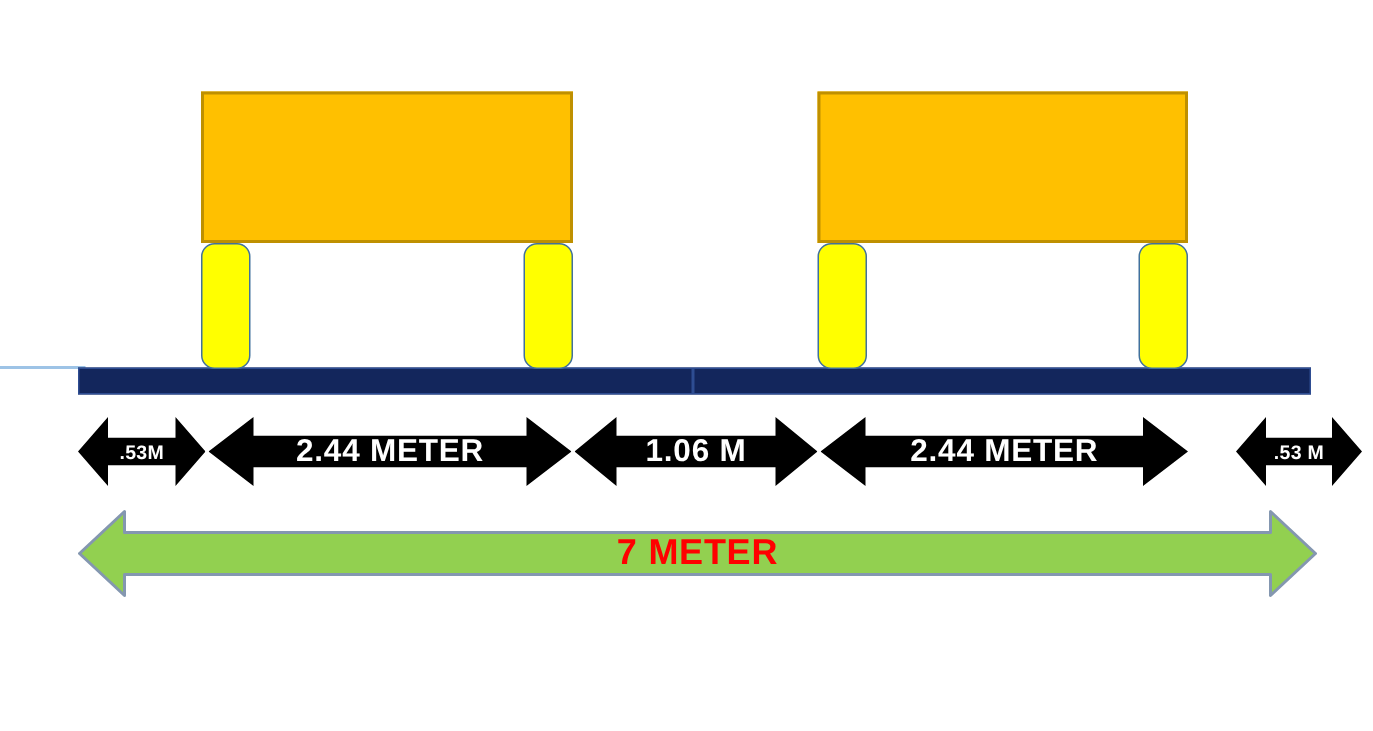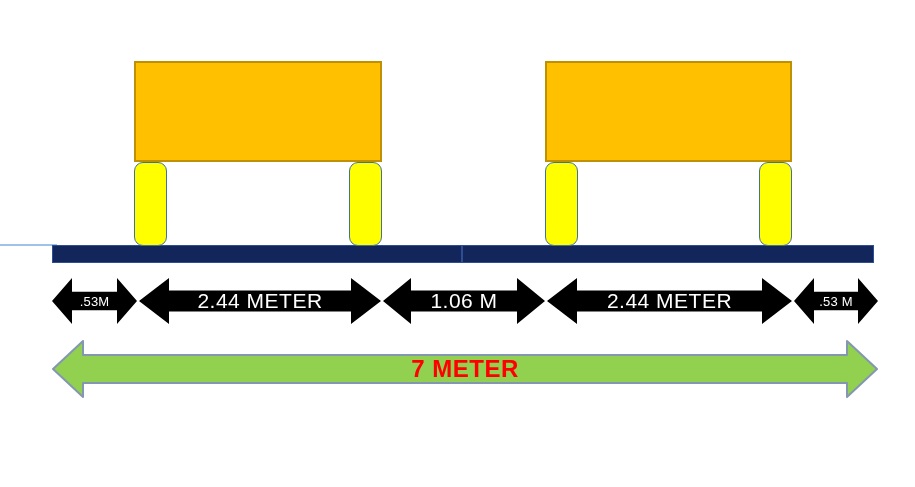--- a/index.html
+++ b/index.html
@@ -66,28 +66,29 @@
       100% 50%,
       calc(100% - var(--hw)) 100%,
       calc(100% - var(--hw)) var(--bb),
       var(--hw) var(--bb),
       var(--hw) 100%);
   }
   .dim-arrow .dim-label{
     font-size:21px;
     letter-spacing:0.5px;
     white-space:nowrap;
+    font-weight:bold;
   }
   .dim-arrow.small .dim-label{font-size:13px;letter-spacing:0.2px;}
 
   .dim-arrow.a1{left:52px;width:85px;--hw:20px;--bt:30%;--bb:70%;}
   .dim-arrow.a2{left:139px;width:242px;--hw:30px;--bt:27%;--bb:73%;}
   .dim-arrow.a3{left:383px;width:162px;--hw:28px;--bt:27%;--bb:73%;}
   .dim-arrow.a4{left:547px;width:245px;--hw:30px;--bt:27%;--bb:73%;}
-  .dim-arrow.a5{left:794px;width:84px;--hw:20px;--bt:30%;--bb:70%;}
+  .dim-arrow.a5{left:824px;width:84px;--hw:20px;--bt:30%;--bb:70%;}
 
   
   .total-arrow{left:52px;top:339px;width:826px;height:60px;text-decoration:underline;}
   .total-arrow svg{display:block;width:826px;height:60px;}
   .total-label{
     position:absolute;left:0;top:0;width:100%;height:100%;
     display:flex;align-items:center;justify-content:center;
     color:#ff0000;
     font-size:24px;font-weight:bold;
     letter-spacing:0.5px;

